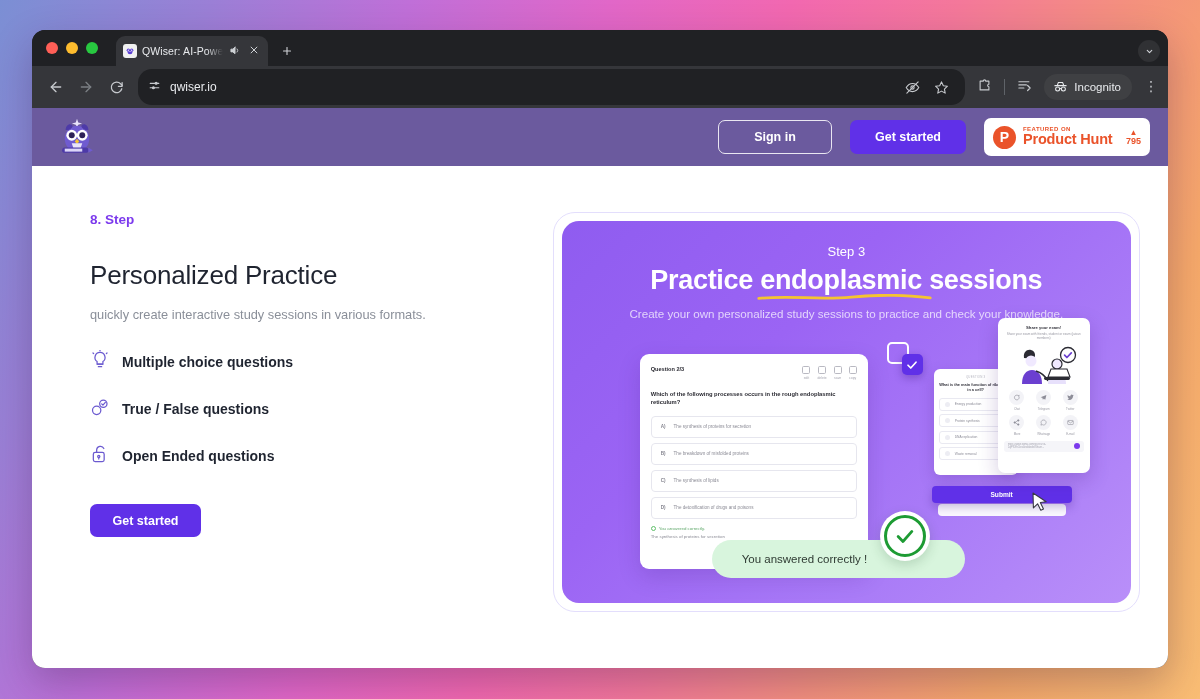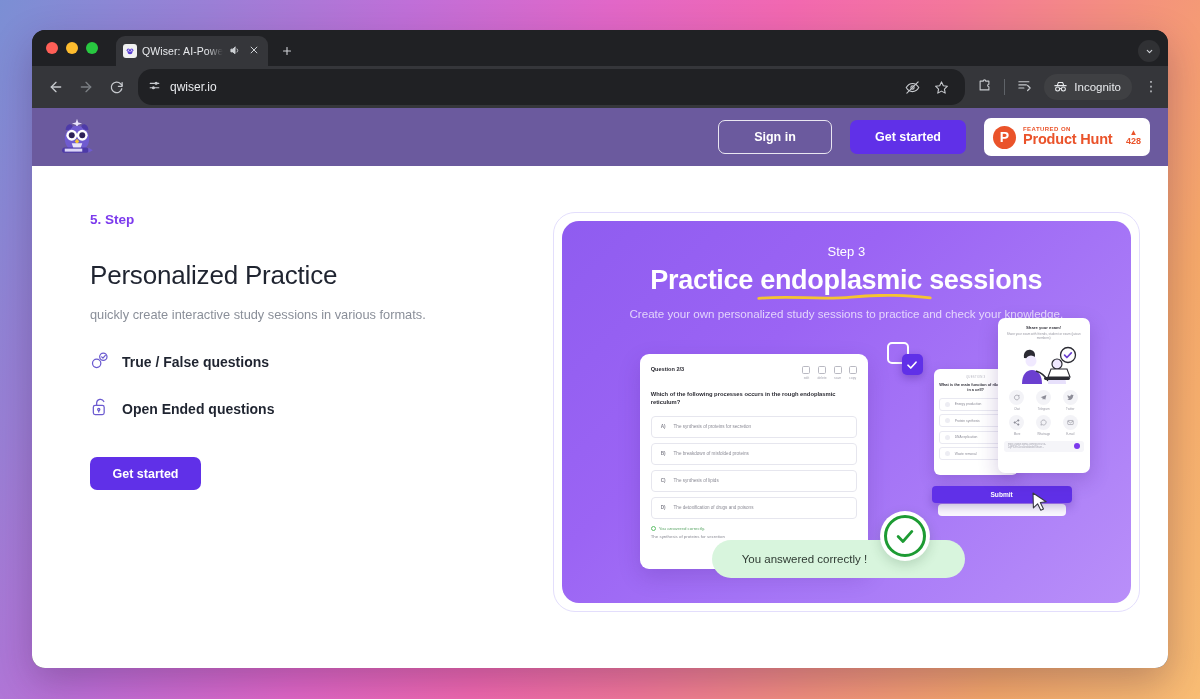--- a/index.html
+++ b/index.html
@@ -420,34 +420,47 @@
         <div class="btn-signin">Sign in</div>
         <div class="btn-getstarted">Get started</div>
         <div class="ph-badge">
           <div class="ph-circle">P</div>
           <div>
             <div class="ph-feat">FEATURED ON</div>
             <div class="ph-name">Product Hunt</div>
           </div>
           <div class="ph-votes">
             <div class="ph-tri">▲</div>
-            <div class="ph-num">428</div>
+            <div class="ph-num">795</div>
           </div>
         </div>
       </div>
     </div>
 
     <div class="content">
 
       <div class="left">
-        <div class="step-label">5. Step</div>
+        <div class="step-label">8. Step</div>
         <div class="headline">Personalized Practice</div>
         <div class="subline">quickly create interactive study sessions in various formats.</div>
 
         <div class="features">
+          <div class="feature">
+            <span>
+              <svg width="20" height="20" viewBox="0 0 24 24" fill="none" stroke="#6b5ad0" stroke-width="1.5" stroke-linecap="round">
+                <path d="M9 17h6"></path>
+                  <path d="M10 20h4"></path>
+                <path d="M12 3a6 6 0 0 0-3.5 10.9V17h7v-3.1A6 6 0 0 0 12 3z"></path>
+                <line x1="12" y1="1" x2="12" y2="0.2"></line>
+                  <line x1="4.4" y1="4.4" x2="3.6" y2="3.6"></line>
+                <line x1="19.6" y1="4.4" x2="20.4" y2="3.6"></line>
+              </svg>
+            </span>
+            <span class="feature-label">Multiple choice questions</span>
+          </div>
 
           <div class="feature">
             <span>
               <svg width="20" height="20" viewBox="0 0 24 24" fill="none" stroke="#6b5ad0" stroke-width="1.5" stroke-linecap="round" stroke-linejoin="round">
                 <circle cx="8" cy="16" r="5"></circle>
                   <circle cx="16" cy="8" r="4.4"></circle>
                 <path d="M14 8.2l1.5 1.5L18.4 6.4"></path>
               </svg>
             </span>
             <span class="feature-label">True / False questions</span>

